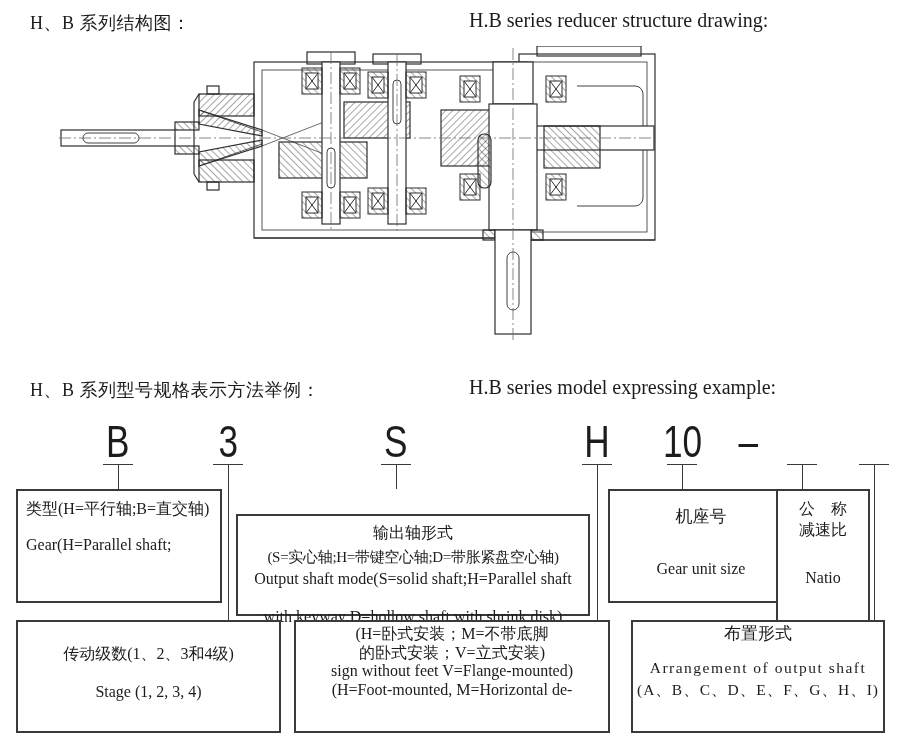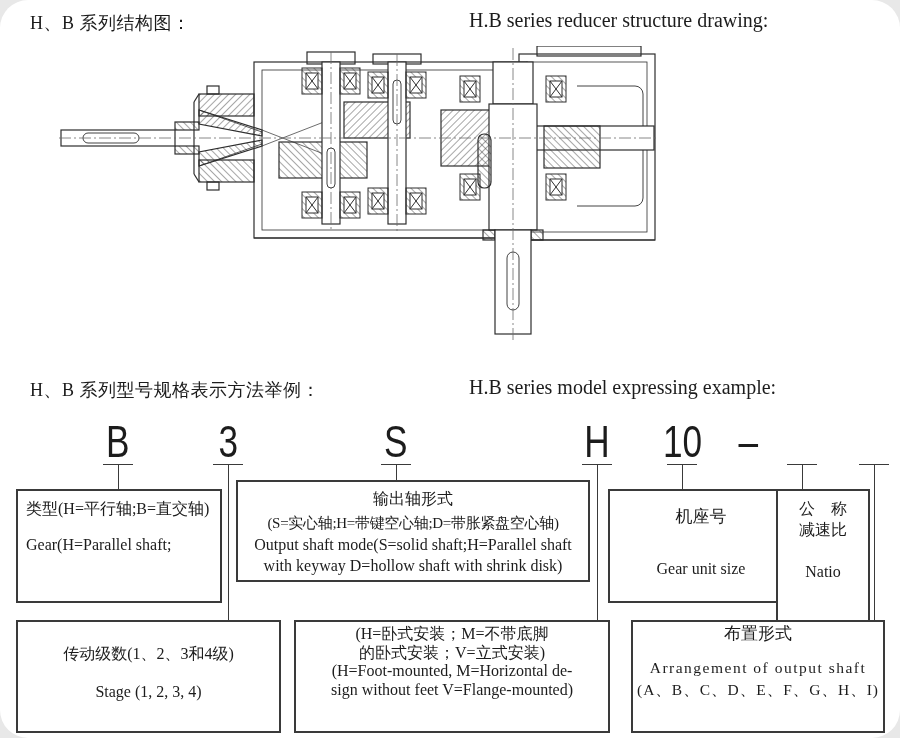--- a/index.html
+++ b/index.html
@@ -1,20 +1,19 @@
 <!DOCTYPE html>
 <html><head>
 <meta charset="utf-8">
 <style>
   html,body{margin:0;padding:0;background:#e8e8e8;}
   #page{
     position:relative;width:900px;height:738px;background:#ffffff;
     font-family:"Liberation Serif", serif;color:#1c1c1c;overflow:hidden;
     margin:0 auto;
-    border-radius:28px;
   }
   .hd{position:absolute;white-space:nowrap;}
   .hd-zh{font-size:18px;letter-spacing:.5px;}
   .hd-en{font-size:20px;}
   
   .seg{position:absolute;top:420px;width:120px;text-align:center;
        font-family:"Liberation Sans", sans-serif;font-size:44px;line-height:44px;}
   .seg .inner{display:inline-block;transform:scaleX(.8);transform-origin:50% 50%;}
   .leader-bar{position:absolute;height:0;border-top:1.5px solid #3a3a3a;width:30px;}
   .leader-v{position:absolute;width:0;border-left:1.5px solid #3a3a3a;}
@@ -149,48 +148,48 @@
   <div class="leader-bar" style="left:787px;top:464px;"></div>
   <div class="leader-v" style="left:802px;top:464px;height:25px;"></div>
   <div class="leader-bar" style="left:859px;top:464px;"></div>
   <div class="leader-v" style="left:874px;top:464px;height:156px;"></div>
 
   <div class="box" style="left:16px;top:489px;width:206px;height:114px;padding:8px 8px;">
     <div class="zh">类型(H=平行轴;B=直交轴)</div>
     <div class="en" style="margin-top:16px;">Gear(H=Parallel shaft;</div>
   </div>
 
-  <div class="box c" style="left:236px;top:480px;width:354px;height:102px;padding:7px 10px;">
+  <div class="box c" style="left:236px;top:514px;width:354px;height:102px;padding:7px 10px;">
     <div class="zh">输出轴形式</div>
     <div class="zh" style="font-size:15px;margin-top:4px;letter-spacing:-.3px;">(S=实心轴;H=带键空心轴;D=带胀紧盘空心轴)</div>
     <div class="en" style="margin-top:3px;">Output shaft mode(S=solid shaft;H=Parallel shaft</div>
-    <div class="en" style="margin-top:3px;">with  keyway D=hollow shaft with shrink disk)</div>
+    <div class="en" style="margin-top:20px;">with  keyway D=hollow shaft with shrink disk)</div>
   </div>
 
   <div class="box c" style="left:608px;top:489px;width:186px;height:114px;padding:14px 2px;">
     <div class="zh" style="font-size:17px;">机座号</div>
     <div class="en" style="margin-top:32px;">Gear unit size</div>
   </div>
 
   <div class="box c" style="left:776px;top:489px;width:94px;height:146px;padding:8px 12px;">
     <div class="zh">公　称</div>
     <div class="zh">减速比</div>
-    <div class="en" style="margin-top:22px;">Natio</div>
+    <div class="en" style="margin-top:28px;">Natio</div>
   </div>
 
   <div class="box c" style="left:16px;top:620px;width:265px;height:113px;padding:22px 2px;">
     <div class="zh">传动级数(1、2、3和4级)</div>
     <div class="en" style="margin-top:18px;">Stage (1, 2, 3, 4)</div>
   </div>
 
   <div class="box c" style="left:294px;top:620px;width:316px;height:113px;padding:3px 2px;">
     <div class="zh tight">(H=卧式安装；M=不带底脚</div>
     <div class="zh tight">的卧式安装；V=立式安装)</div>
+    <div class="en tight">sign without feet  V=Flange-mounted)</div>
     <div class="en tight">(H=Foot-mounted, M=Horizontal de-</div>
-    <div class="en tight">sign without feet  V=Flange-mounted)</div>
   </div>
 
   <div class="box c" style="left:631px;top:620px;width:254px;height:113px;padding:0 2px;">
     <div class="zh" style="font-size:17px;">布置形式</div>
     <div class="en" style="margin-top:14px;letter-spacing:1.5px;font-size:15.5px;">Arrangement of output shaft</div>
     <div class="en" style="margin-top:3px;letter-spacing:1px;font-size:15.5px;">(A、B、C、D、E、F、G、H、I)</div>
   </div>
 
 </div>
 

